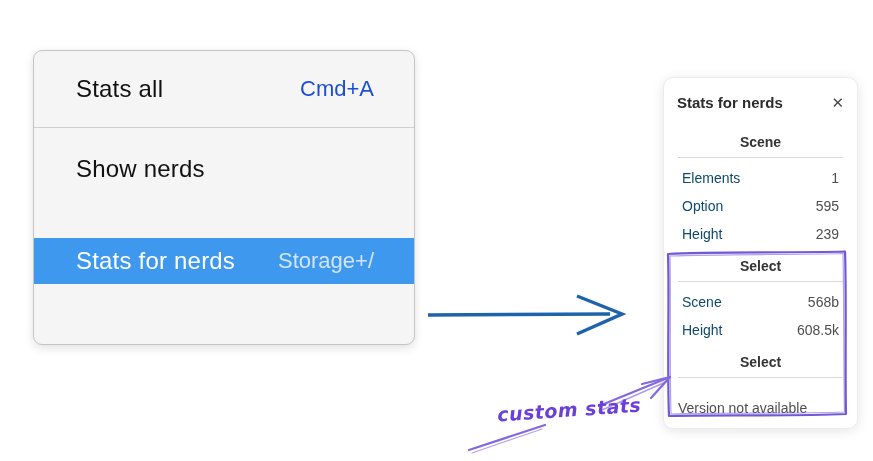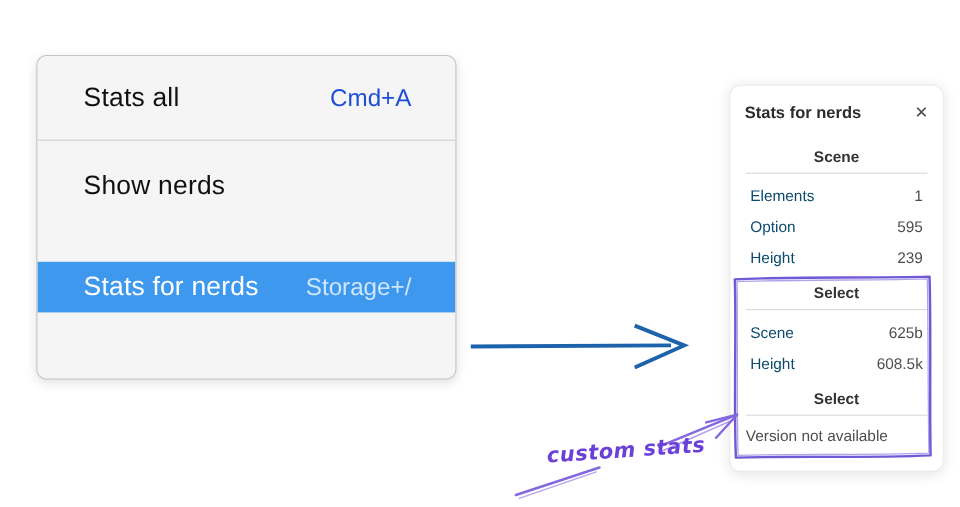--- a/index.html
+++ b/index.html
@@ -40,21 +40,21 @@
   .panel-header { height: 24px; padding: 0 13px; display: flex; align-items: center; justify-content: space-between; }
   .panel-title { font-size: 15px; font-weight: 700; color: #2b2b2b; }
   .panel-close { font-size: 15px; color: #4a4a4a; cursor: pointer; line-height: 1; }
   .section-heading { margin-top: 8px; height: 20px; text-align: center; font-size: 14px; font-weight: 700; color: #333333; line-height: 20px; }
   .section-heading.first { margin-top: 18px; }
   .hr { border-top: 1px solid #d9d9d9; margin: 5px 14px 0 14px; }
   .rows { margin-top: 6px; }
   .stat-row { height: 28px; padding: 0 18px; display: flex; align-items: center; justify-content: space-between; font-size: 14px; }
   .stat-label { color: #0c4a6e; }
   .stat-value { color: #4e4e4e; }
-  .panel-note { height: 28px; margin-top: 4px; padding: 0 14px; display: flex; align-items: center; font-size: 14px; color: #4e4e4e; }
+  .panel-note { height: 28px; margin-top: 16px; padding: 0 14px; display: flex; align-items: center; font-size: 14px; color: #4e4e4e; }
 
   
   .purple-box { position: absolute; left: 662px; top: 245px; pointer-events: none; }
   .purple-arrow { position: absolute; left: 458px; top: 362px; pointer-events: none; }
   .annotation-text {
     position: absolute; left: 497px; top: 398px; width: 160px;
     font-family: "DejaVu Sans", sans-serif; font-style: italic; font-weight: 700;
     font-size: 19px; color: #6b40d8; transform: rotate(-4deg); letter-spacing: 0.5px;
     pointer-events: none;
   }
@@ -110,21 +110,21 @@
         <span class="stat-label">Height</span>
         <span class="stat-value">239</span>
       </div>
     </div>
 
     <div class="section-heading">Select</div>
     <div class="hr"></div>
     <div class="rows">
       <div class="stat-row">
         <span class="stat-label">Scene</span>
-        <span class="stat-value">625b</span>
+        <span class="stat-value">568b</span>
       </div>
       <div class="stat-row">
         <span class="stat-label">Height</span>
         <span class="stat-value">608.5k</span>
       </div>
     </div>
 
     <div class="section-heading">Select</div>
     <div class="hr"></div>
     <div class="panel-note">Version not available</div>

